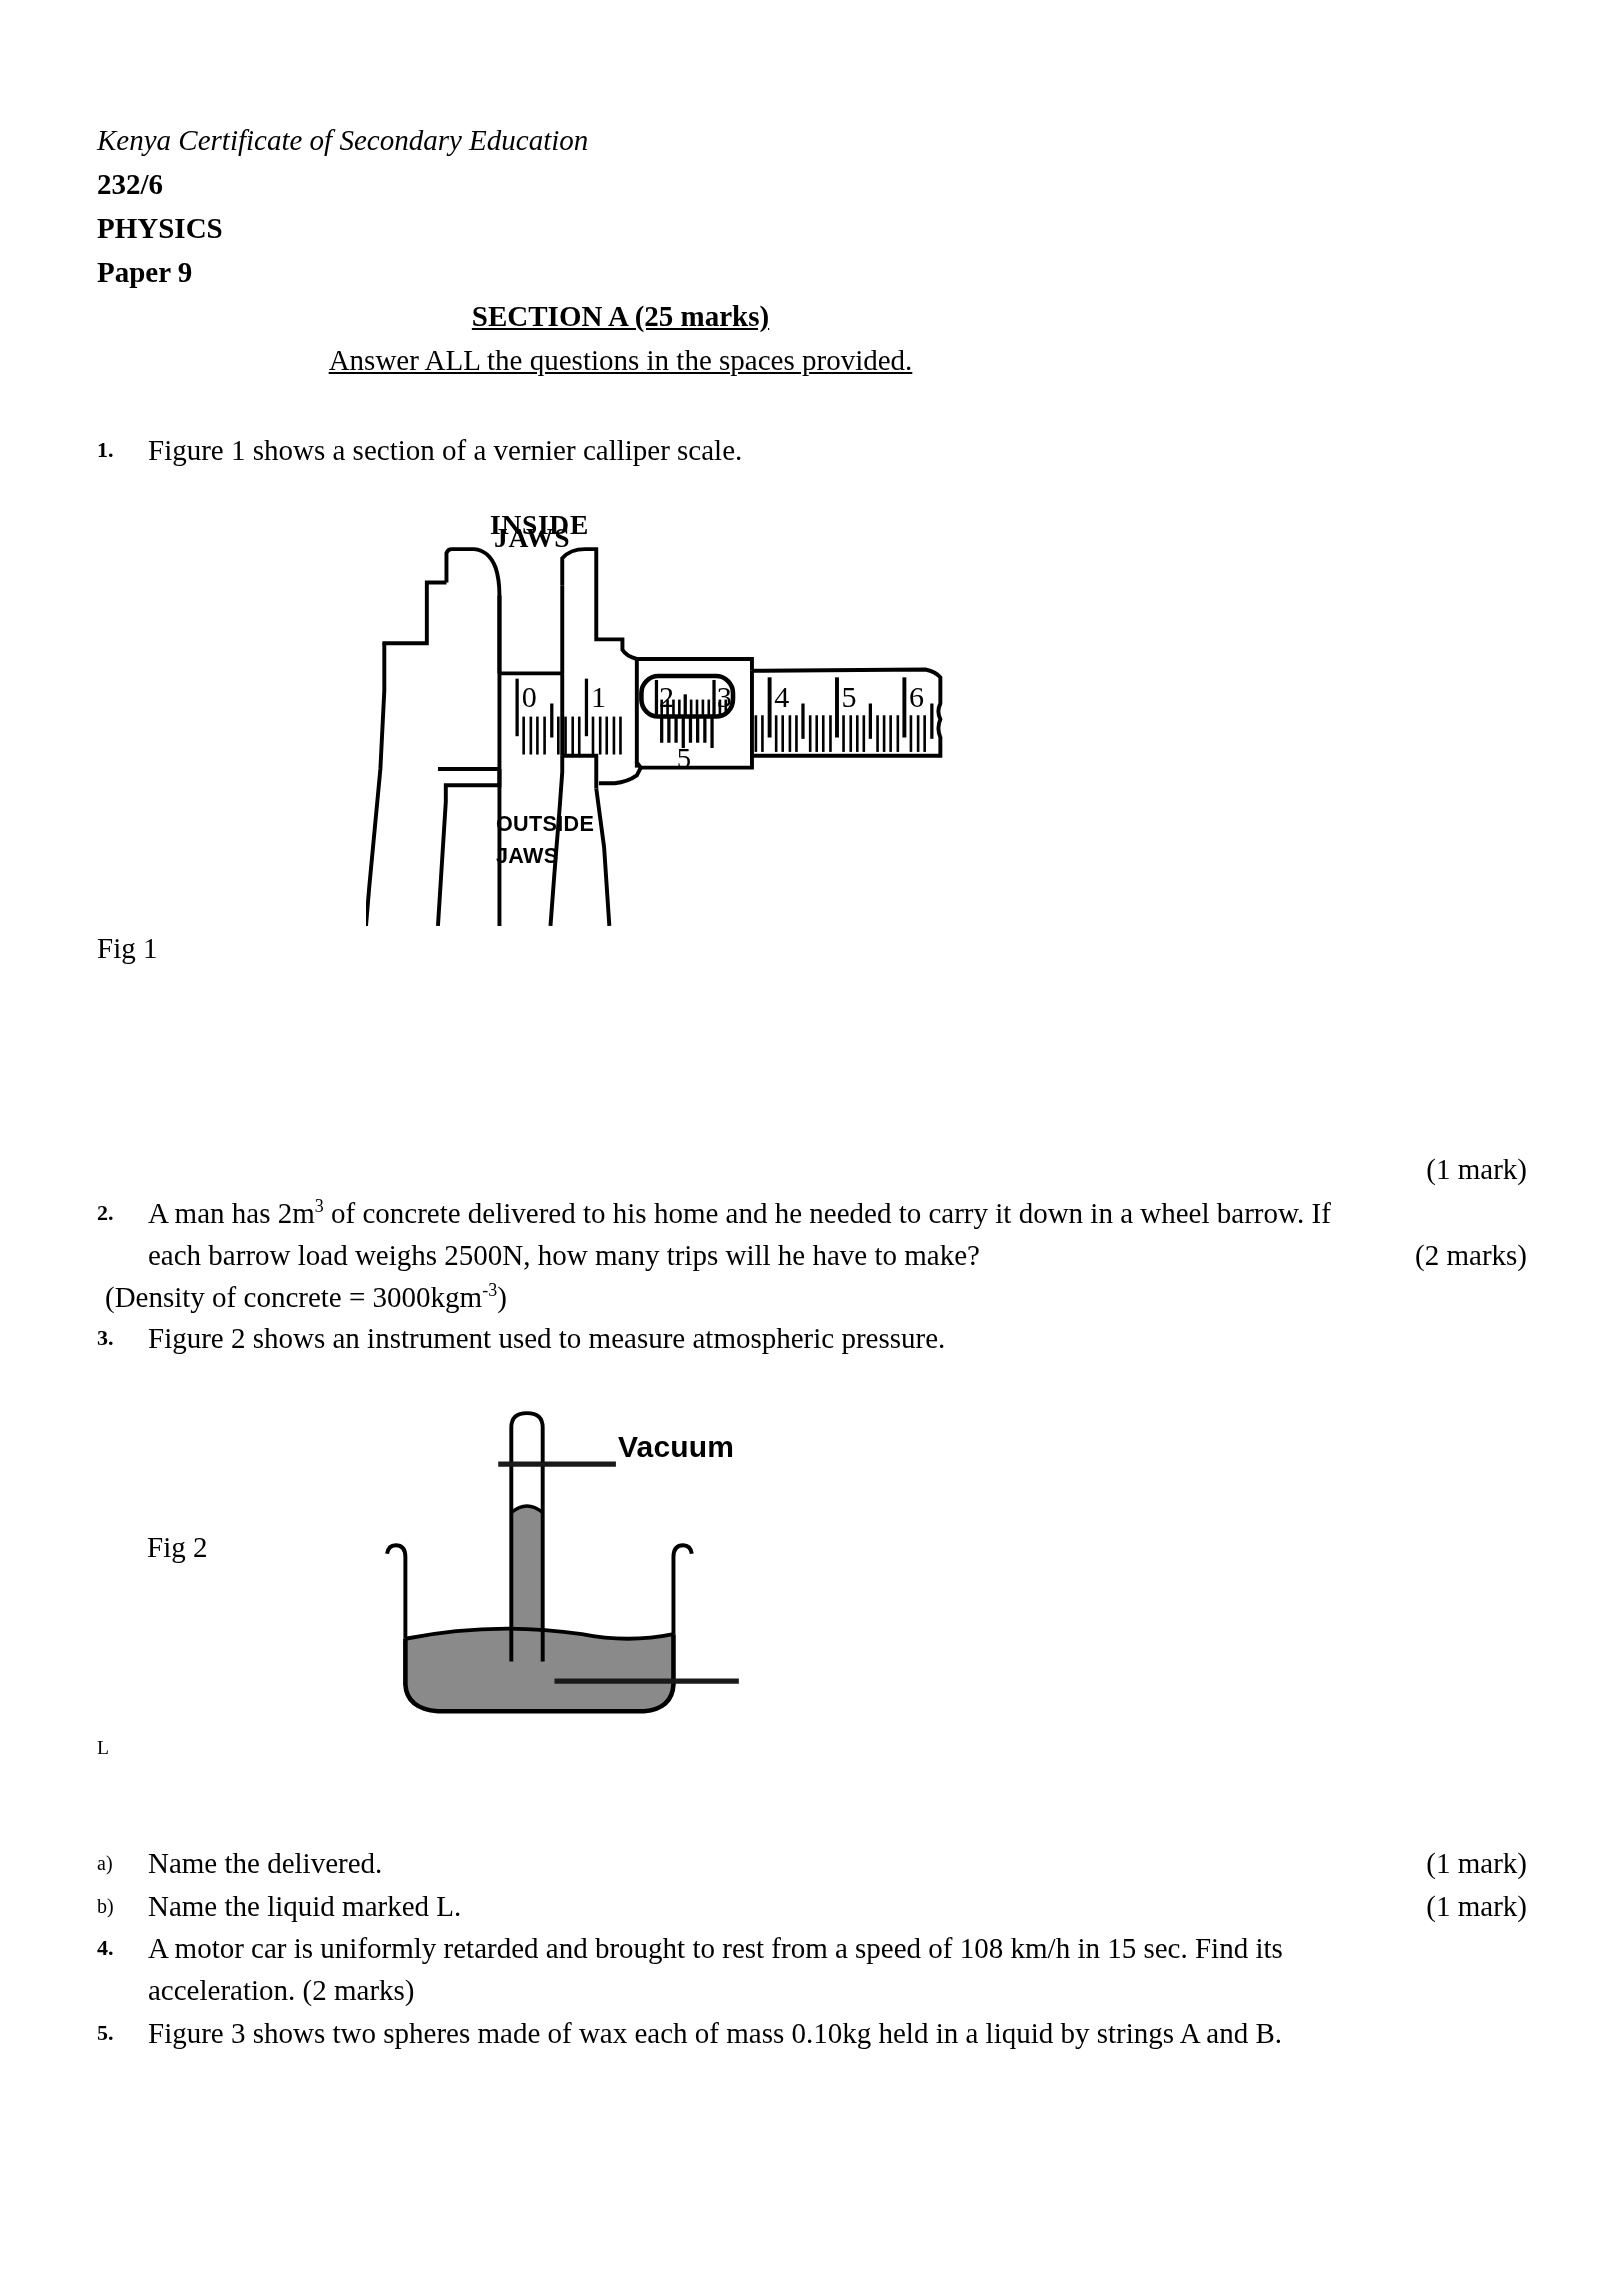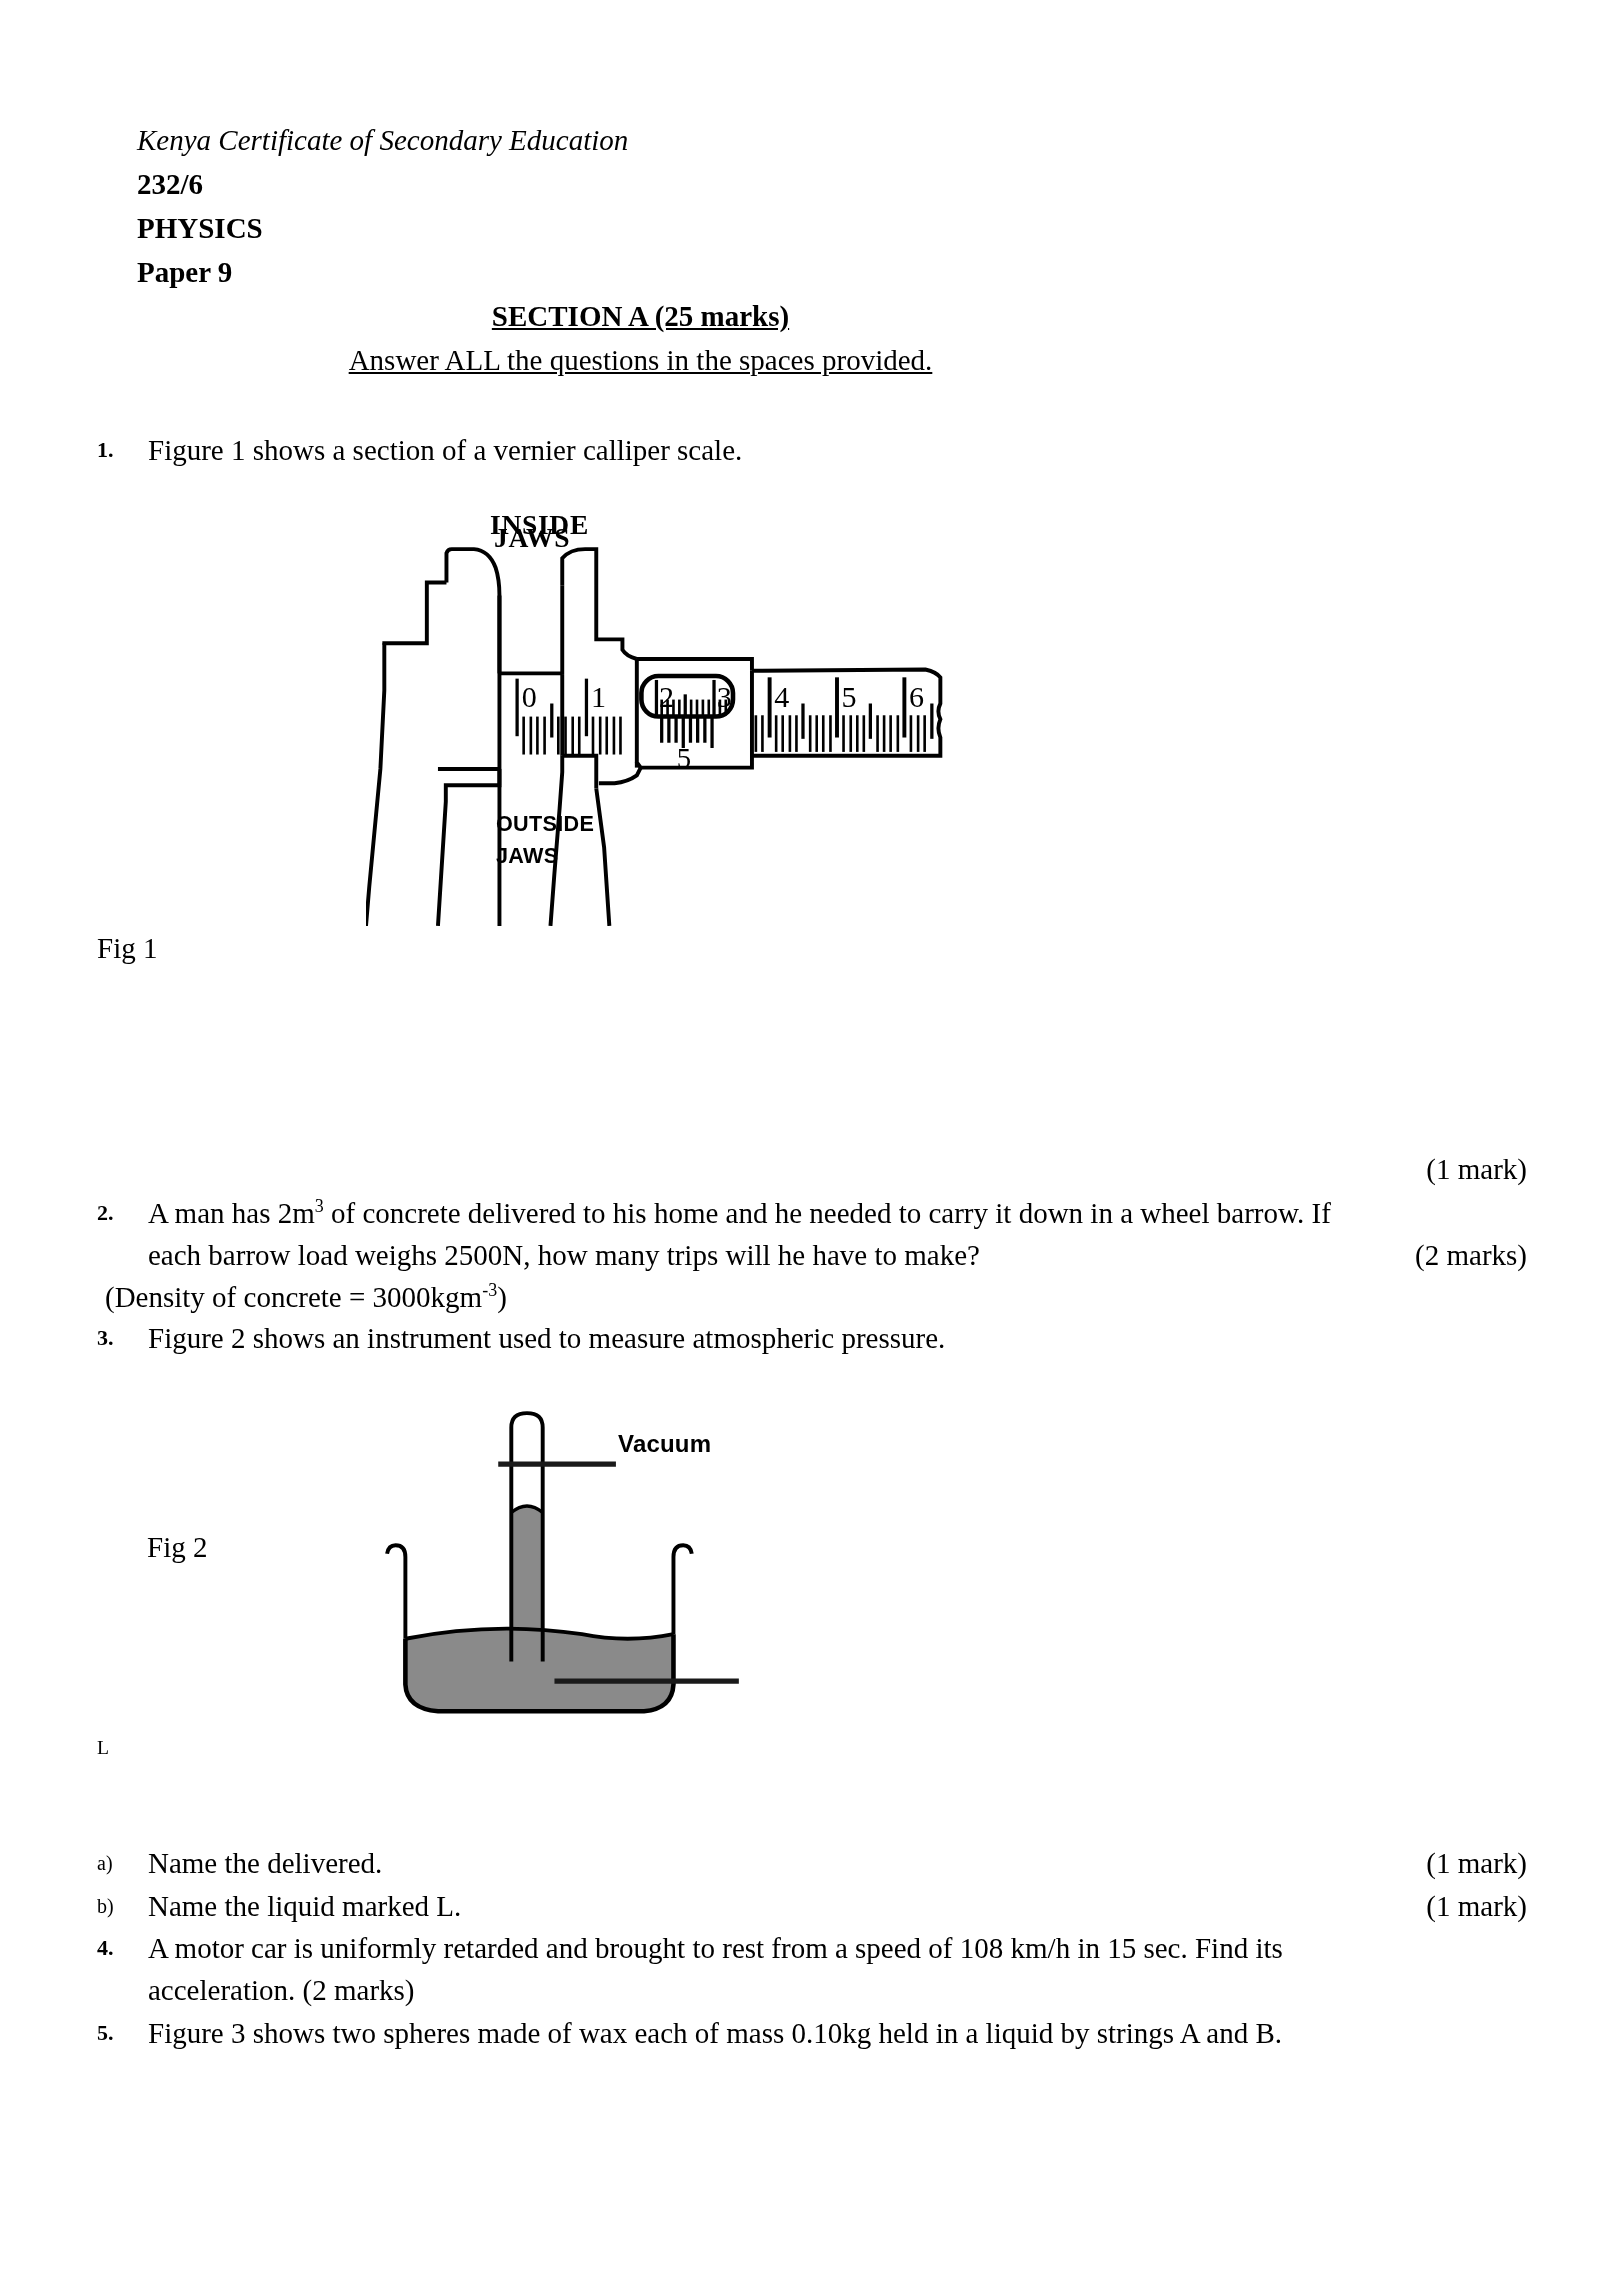--- a/index.html
+++ b/index.html
@@ -21,21 +21,20 @@
   .header {
     position: absolute;
     left: 97px;
     top: 118px;
     width: 1047px;
   }
   .hdr-line {
     font-size: 29px;
     line-height: 44px;
     white-space: nowrap;
-    margin-left: 40px;
   }
   .hdr-italic { font-style: italic; }
   .hdr-bold   { font-weight: bold; }
   .hdr-underline { text-decoration: underline; text-align: center; }
 
   
   .qblock {
     position: absolute;
     font-size: 29px;
     line-height: 42px;
@@ -102,21 +101,21 @@
     top: 1387px;
     width: 458px;
     height: 340px;
   }
   .vacuum-label {
     position: absolute;
     left: 618px;
     top: 1430px;
     font-family: "Liberation Sans", sans-serif;
     font-weight: bold;
-    font-size: 24px;
+    font-size: 30px;
     letter-spacing: 0.2px;
   }
   .l-marker {
     position: absolute;
     left: 97px;
     top: 1737px;
     font-size: 19.6px;
     font-variant: small-caps;
   }
 </style>

